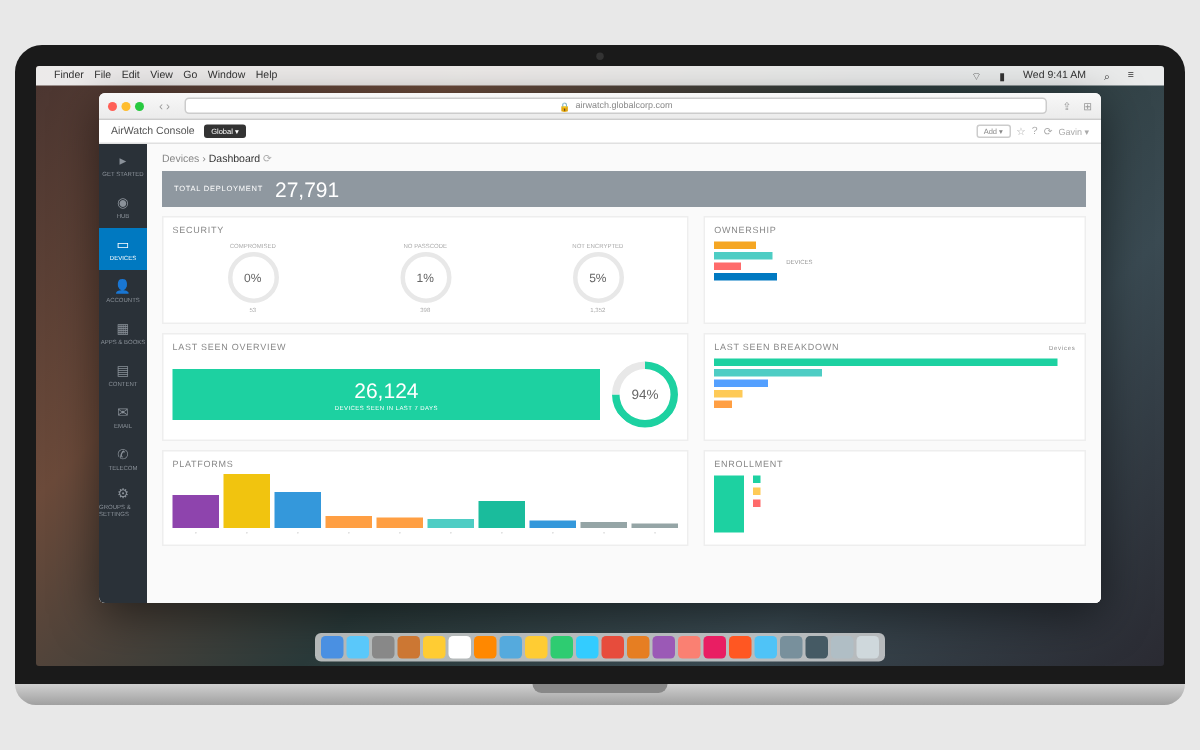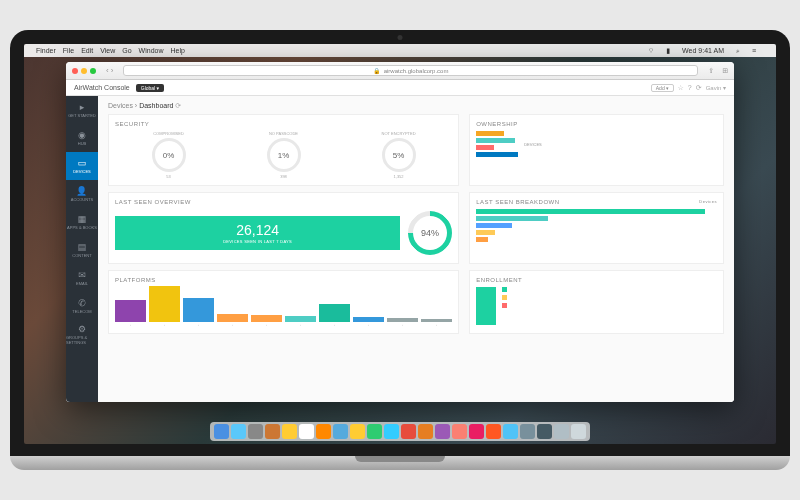--- a/index.html
+++ b/index.html
@@ -166,20 +166,24 @@
                   <div class="side-ico">⚙</div>
                   <div>GROUPS &amp; SETTINGS</div>
                 </div>
               </div>
 
       <div class="content">
        <div class="crumb">
         <span>Devices</span> › <b>Dashboard</b> <span style="color:#aaa">⟳</span>
        </div>
 
+       <div class="total-bar">
+        <span class="lbl">TOTAL DEPLOYMENT</span>
+        <span class="val">27,791</span>
+       </div>
 
        <div class="row">
         <div class="card security">
          <div class="card-title">SECURITY</div>
          <div class="donuts" id="sec-donuts">
                       <div class="donut-wrap">
                         <div class="donut-lbl">COMPROMISED</div>
                         <div class="donut">0%</div>
                         <div class="donut-sub">53</div>
                       </div>

